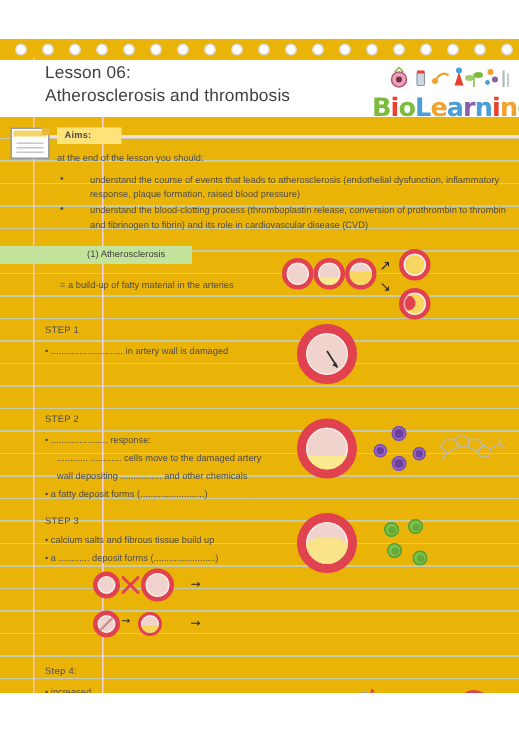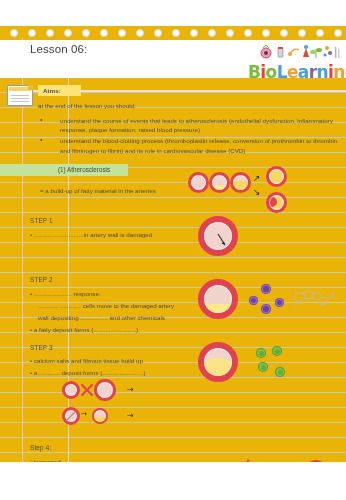--- a/index.html
+++ b/index.html
@@ -257,20 +257,21 @@
     <div class="hole"></div>
     <div class="hole"></div>
     <div class="hole"></div>
     <div class="hole"></div>
 
   </div>
 
   <div class="header">
     <div class="title-block">
       <div class="title-line">Lesson 06:</div>
+      <div class="title-line">Atherosclerosis and thrombosis</div>
     </div>
 
     <div class="logo">
       <div class="logo-icons">
         <svg width="84" height="17" viewBox="0 0 84 17">
           <circle cx="8" cy="9" r="5" fill="#e8a3b8" stroke="#b8536f" stroke-width="1"></circle>
           <circle cx="8" cy="9" r="2" fill="#7a2f46"></circle>
           <path d="M5 4 L8 1 L11 4" fill="none" stroke="#7dbb3f" stroke-width="1"></path>
           <rect x="20" y="4" width="5" height="9" rx="1" fill="#cfd8de" stroke="#8a98a4" stroke-width="0.8"></rect>
           <rect x="20" y="3" width="5" height="2" fill="#e8412f"></rect>

